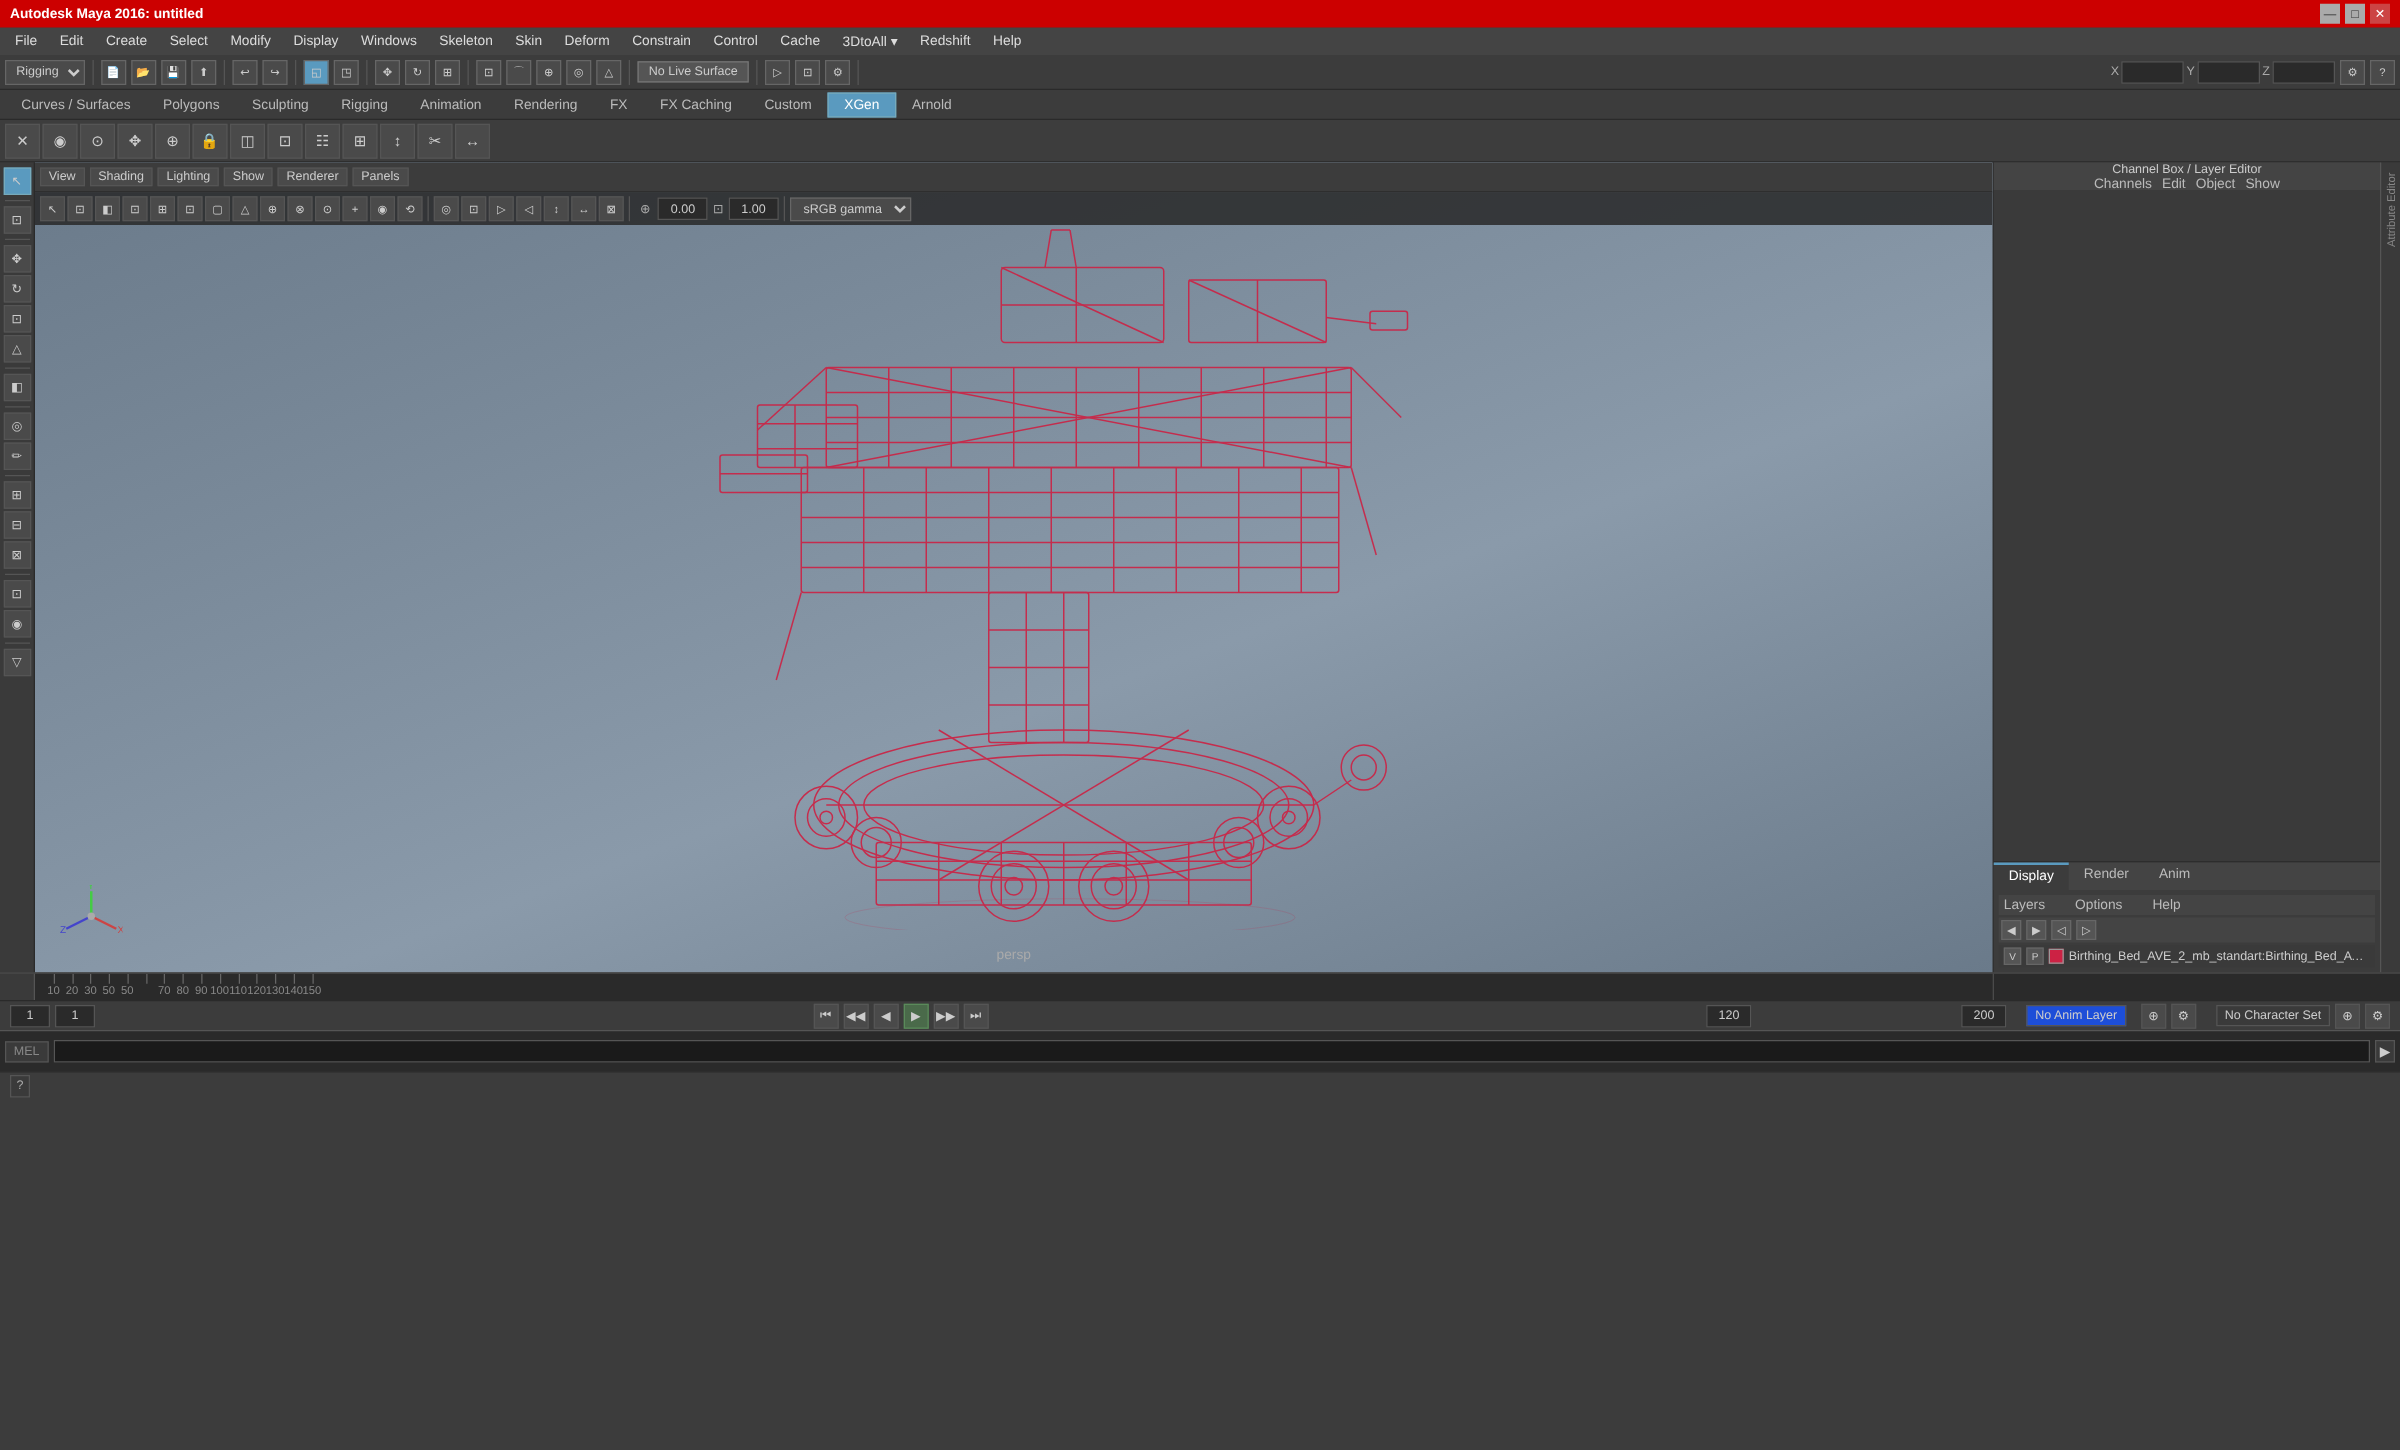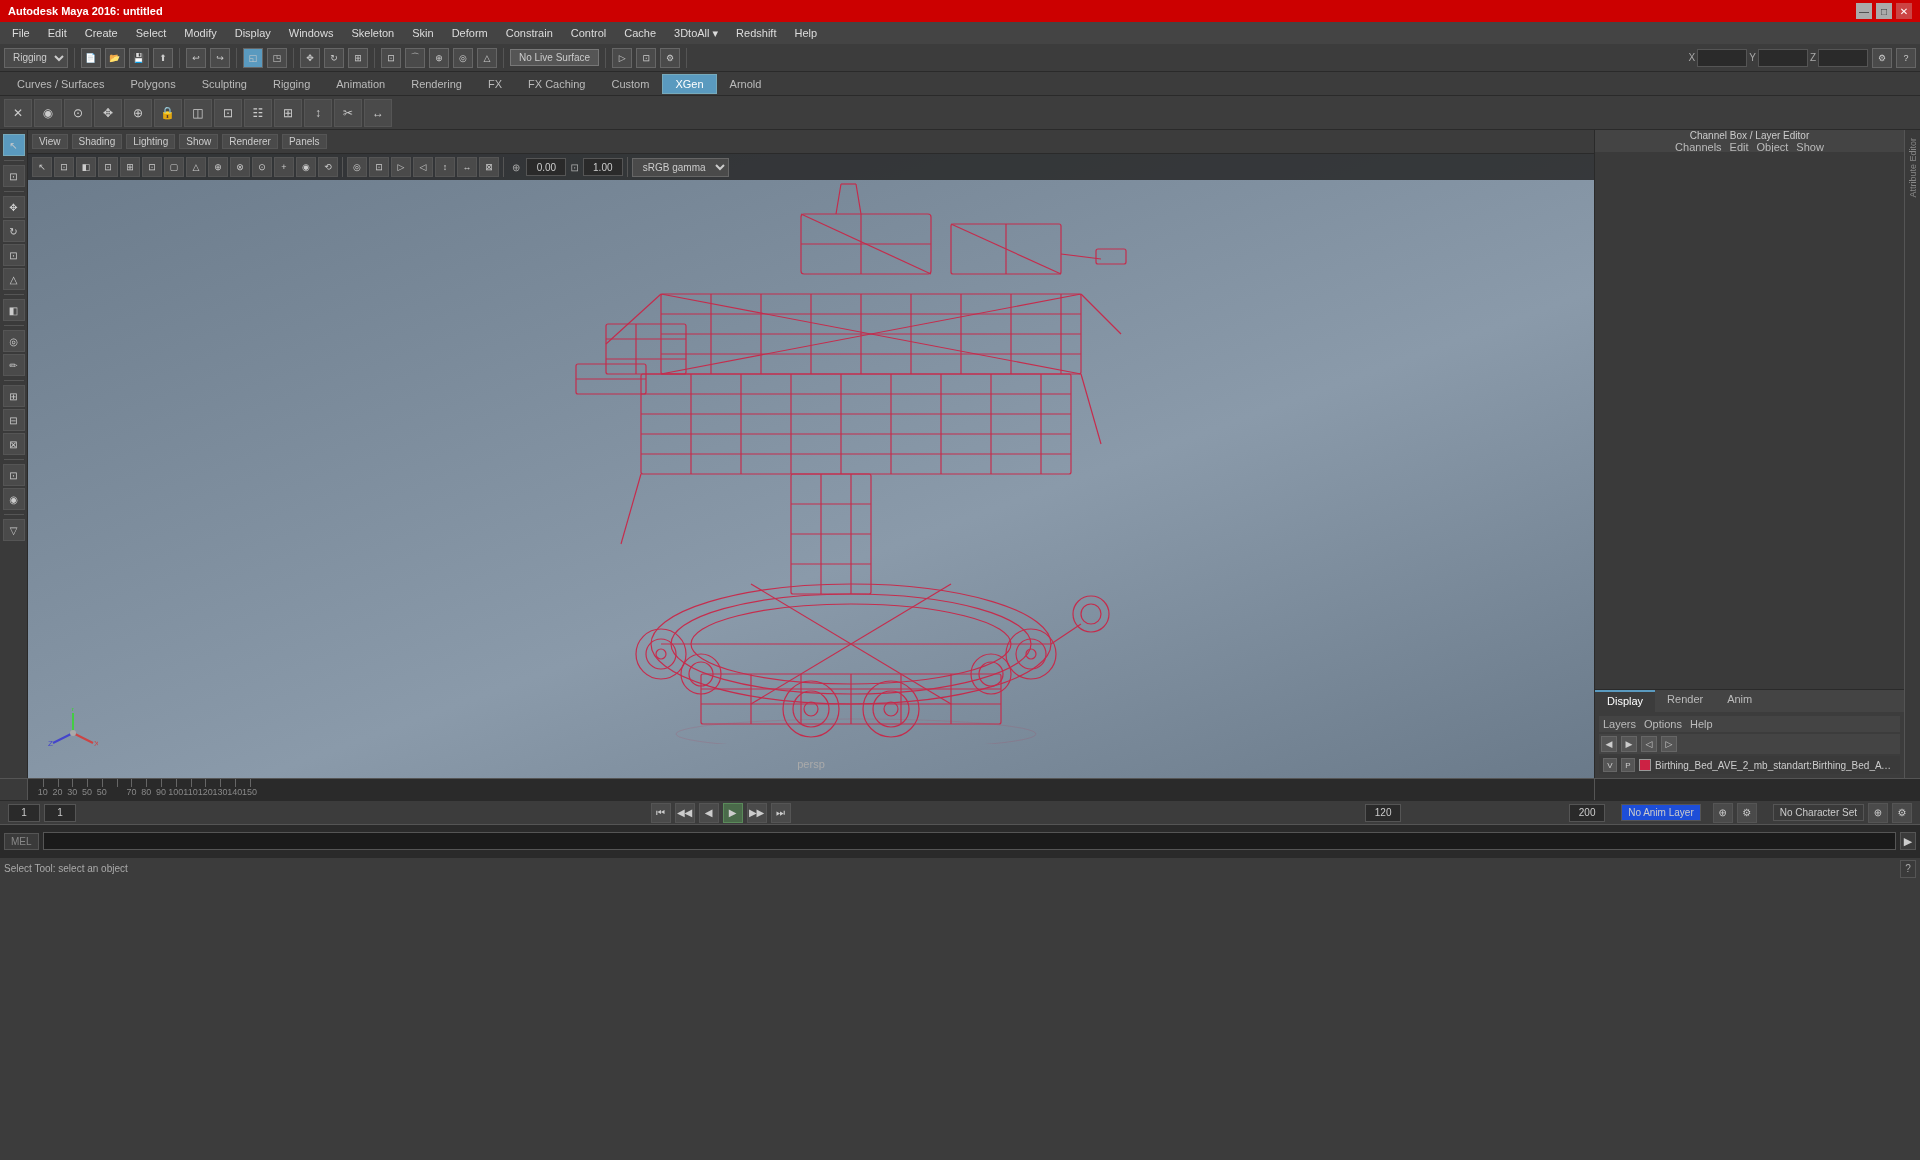--- a/index.html
+++ b/index.html
@@ -347,21 +347,21 @@
     .rp-tab.active {
       background: #3c3c3c;
       color: white;
       border-top: 2px solid #5a9abf;
     }
     #rp-content {
       padding: 4px;
     }
     .rp-subtabs {
       display: flex;
-      gap: 8px;
+      gap: 24px;
       padding: 2px 4px;
       background: #444;
       margin-bottom: 2px;
     }
     .rp-subtab {
       cursor: pointer;
       color: #bbb;
       font-size: 11px;
     }
     .layer-controls {
@@ -963,15 +963,14 @@
   <div class="pb-btn">⚙</div>
 </div>
 
 <div id="command-bar">
   <span class="cmd-label">MEL</span>
   <input class="cmd-input" value="" placeholder="" style="">
   <div style="width:16px;background:#3a3a3a;border:1px solid #555;height:18px;display:flex;align-items:center;justify-content:center;cursor:pointer;">▶</div>
 </div>
 
 <div id="status-bar">
-  <span style="flex:1;color:#aaa;font-size:10px;">Select Tool: select an object</span>
   <div style="width:16px;background:#3a3a3a;border:1px solid #555;height:18px;display:flex;align-items:center;justify-content:center;cursor:pointer;margin-left:4px;">?</div>
 </div>
 
 </body></html>

